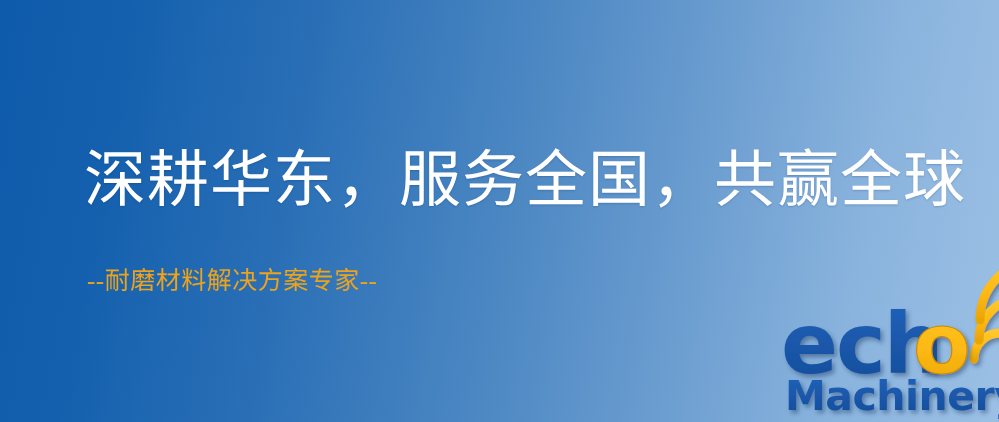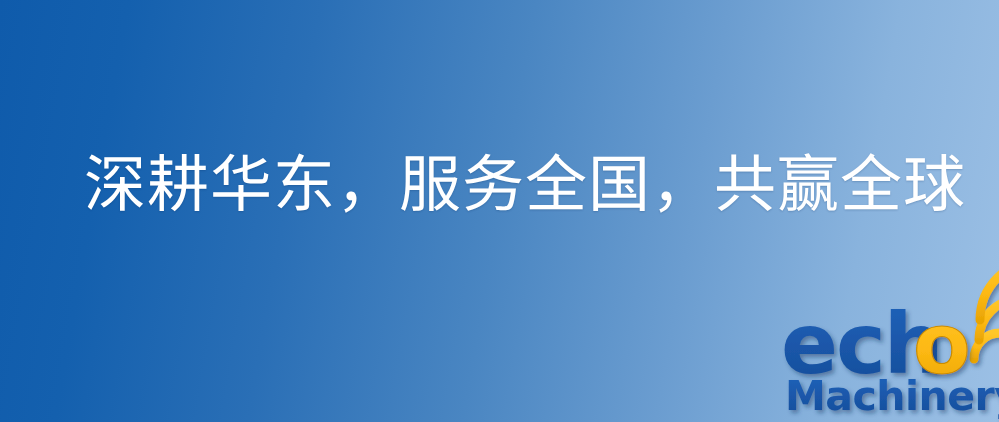--- a/index.html
+++ b/index.html
@@ -25,21 +25,21 @@
       #9cc0e5 100%);
     font-family: "Liberation Sans", sans-serif;
     user-select: none;
   }
 
   
   .headline {
     position: absolute;
     left: 84px;
     top: 152px;
-    font-family: Liberation Sans, sans-serif;
+    font-family: Liberation Mono, monospace;
     font-size: 62px;
     line-height: 1.08;
     letter-spacing: 1px;
     color: #ffffff;
     white-space: nowrap;
     text-shadow: 0 1px 2px rgba(0, 40, 90, 0.22);
   }
 
   
   .subtitle {
@@ -90,20 +90,21 @@
     font-size: 19px;
   }
 </style>
 </head>
 <body>
 
 <div class="banner">
 
   <div class="headline">深耕华东，服务全国，共赢全球</div>
 
+  <div class="subtitle">--耐磨材料解决方案专家--</div>
 
   <div class="logo">
     <svg viewBox="0 0 252 122" xmlns="http://www.w3.org/2000/svg" aria-hidden="true">
       <defs>
         <filter id="logoShadow" x="-30%" y="-30%" width="170%" height="170%">
           <feDropShadow dx="2.5" dy="3" stdDeviation="2.2" flood-color="#12355e" flood-opacity="0.45"></feDropShadow>
         </filter>
         <linearGradient id="goldGrad" x1="0" y1="0" x2="0" y2="1">
           <stop offset="0%" stop-color="#ffc72c"></stop>
           <stop offset="55%" stop-color="#fdb913"></stop>

